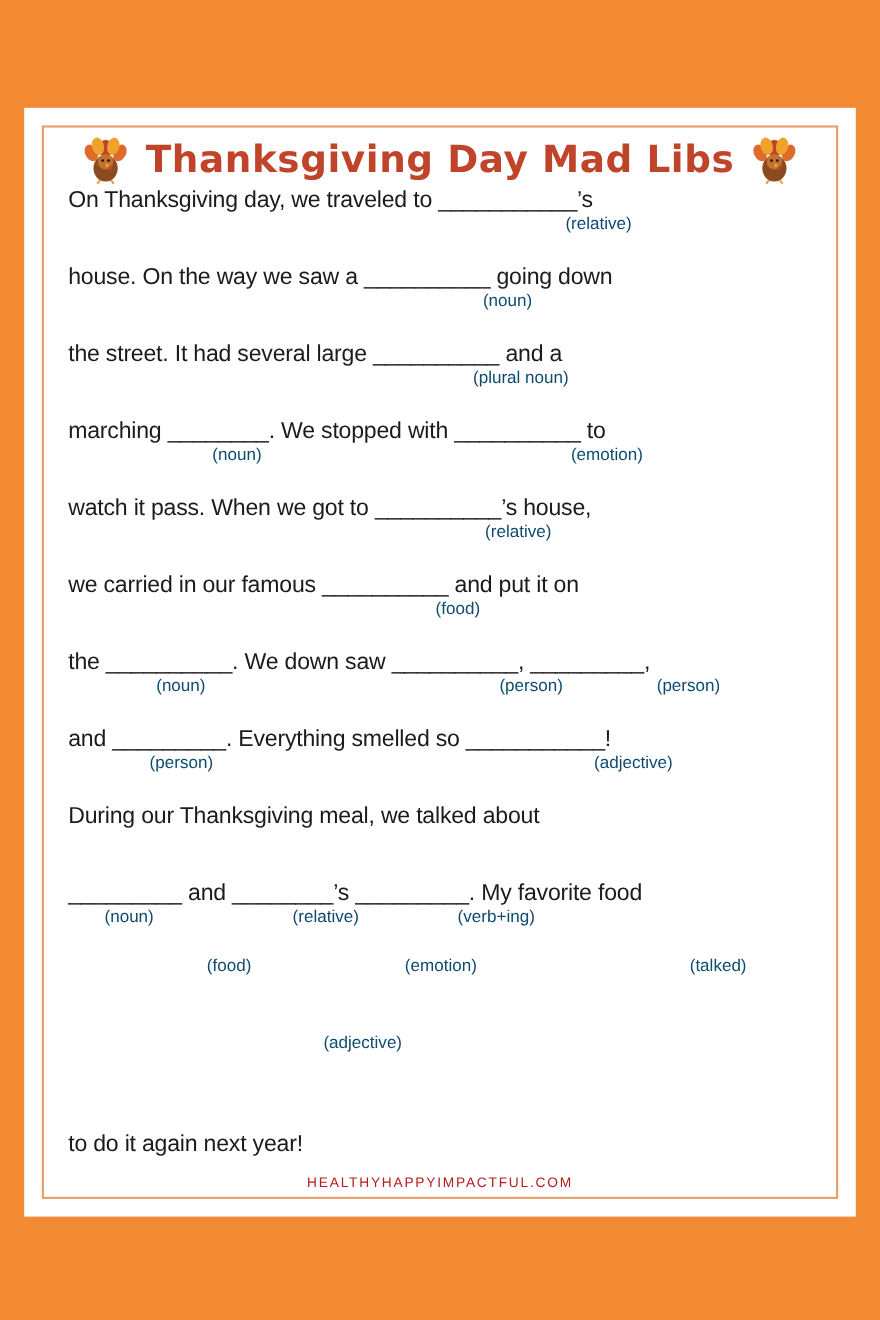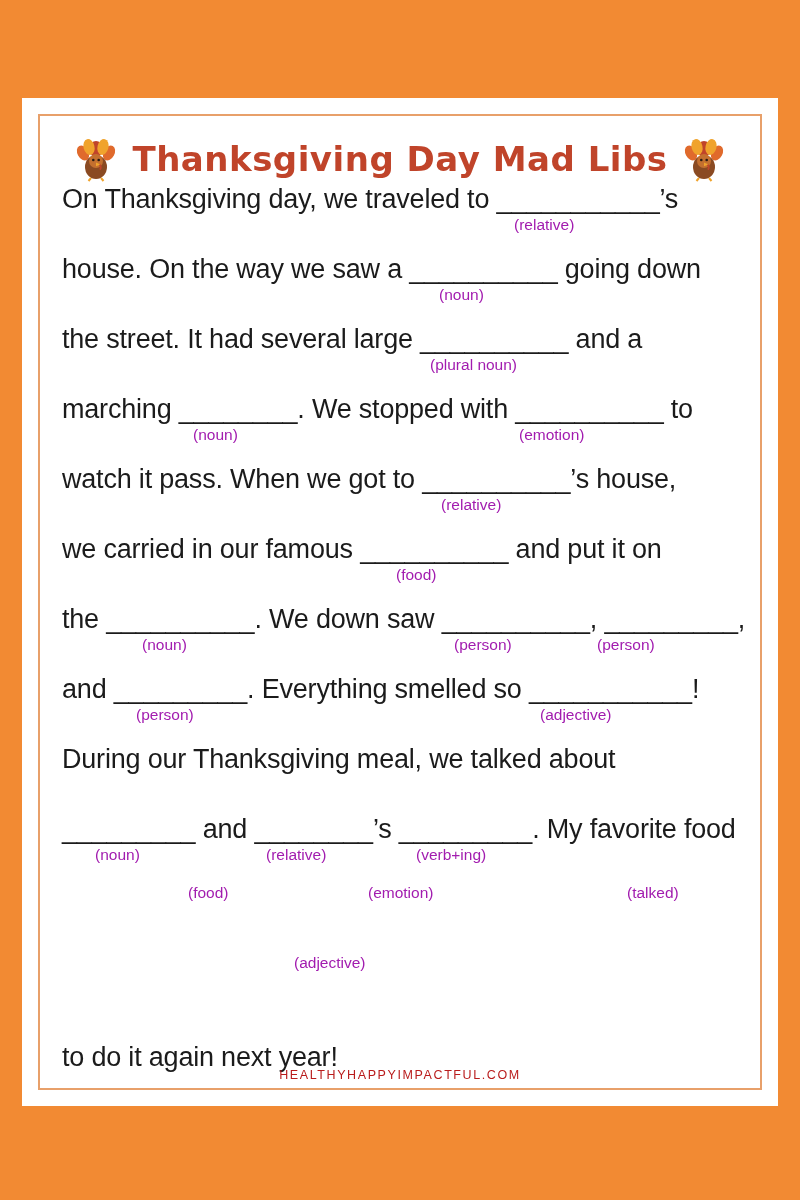--- a/index.html
+++ b/index.html
@@ -19,21 +19,21 @@
     width: 756px;
     height: 1008px;
     background: #ffffff;
     padding: 16px;
   }
 
   .inner-border {
     width: 100%;
     height: 100%;
     border: 2px solid #e8a06a;
-    padding: 14px 22px 10px 22px;
+    padding: 0 22px 10px 22px;
     position: relative;
   }
 
   .title-row {
     display: flex;
     align-items: center;
     justify-content: center;
     gap: 14px;
     margin: 6px 0 2px 0;
   }
@@ -52,38 +52,38 @@
   .story { margin-top: 2px; }
 
   .line {
     position: relative;
     min-height: 70px;
   }
   .line:last-child { min-height: 44px; margin-top: 18px; }
 
   .text {
     font-family: "Liberation Sans", sans-serif;
-    font-size: 27px;
+    font-size: 21px;
     color: #1b1b1b;
     line-height: 1.18;
     letter-spacing: -0.2px;
     white-space: nowrap;
   }
 
   .hints {
     position: relative;
     height: 26px;
   }
 
   .hint {
     position: absolute;
     top: 0;
     font-family: "Liberation Sans", sans-serif;
     font-size: 15.5px;
-    color: #a21caf;
+    color: #0c4a6e;
     white-space: nowrap;
   }
 
   .footer {
     position: absolute;
     left: 0;
     right: 0;
     bottom: 6px;
     text-align: center;
     font-family: "Liberation Sans", sans-serif;

